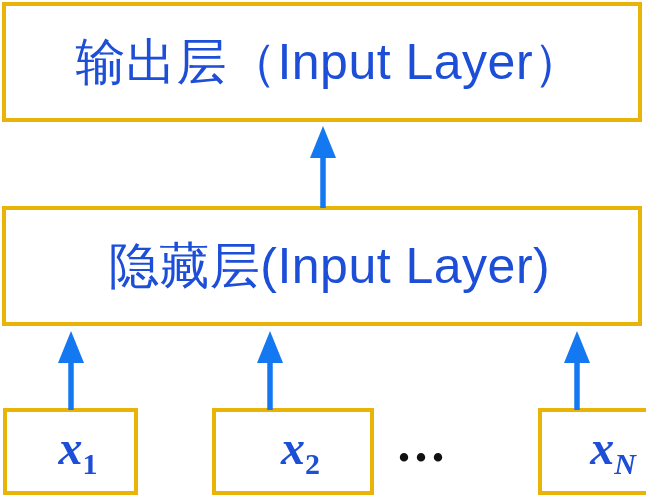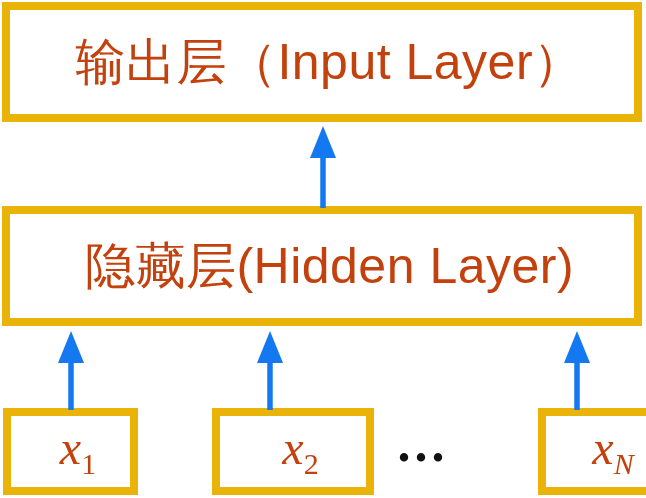--- a/index.html
+++ b/index.html
@@ -11,42 +11,43 @@
     position: relative;
     width: 646px;
     height: 498px;
     background: #ffffff;
     overflow: hidden;
     font-family: "Liberation Sans", sans-serif;
   }
   .layer-box {
     position: absolute;
     box-sizing: border-box;
-    border: 8px solid #eab308;
+    border: 4px solid #eab308;
     background: #ffffff;
     display: flex;
     align-items: center;
     justify-content: center;
-    color: #c2410c;
+    color: #1d4ed8;
     padding-left: 15px;
   }
   .layer-box.wide {
     left: 2px;
     width: 640px;
     height: 120px;
     font-size: 50px;
     letter-spacing: 0.5px;
   }
   #output-box { top: 2px; }
   #hidden-box { top: 206px; }
   .input-box {
     top: 408px;
     height: 87px;
     font-family: "Liberation Serif", "DejaVu Serif", serif;
     font-size: 48px;
+    font-weight: bold;
   }
   #input-box-1 { left: 3px;   width: 135px; }
   #input-box-2 { left: 212px; width: 162px; }
   #input-box-n { left: 506px; width: 135px; margin-left: 32px; }
   .math-var {
     font-style: italic;
     line-height: 1;
   }
   .math-var sub {
     font-size: 30px;
@@ -80,21 +81,21 @@
 </head>
 <body>
 
 <div class="canvas">
 
   <div class="layer-box wide" id="output-box">
     <span>输出层（Input Layer）</span>
   </div>
 
   <div class="layer-box wide" id="hidden-box">
-    <span>隐藏层(Hidden Layer)</span>
+    <span>隐藏层(Input Layer)</span>
   </div>
 
   <div class="layer-box input-box" id="input-box-1">
     <span class="math-var"><i>x</i><sub>1</sub></span>
   </div>
 
   <div class="layer-box input-box" id="input-box-2">
     <span class="math-var"><i>x</i><sub>2</sub></span>
   </div>
 

